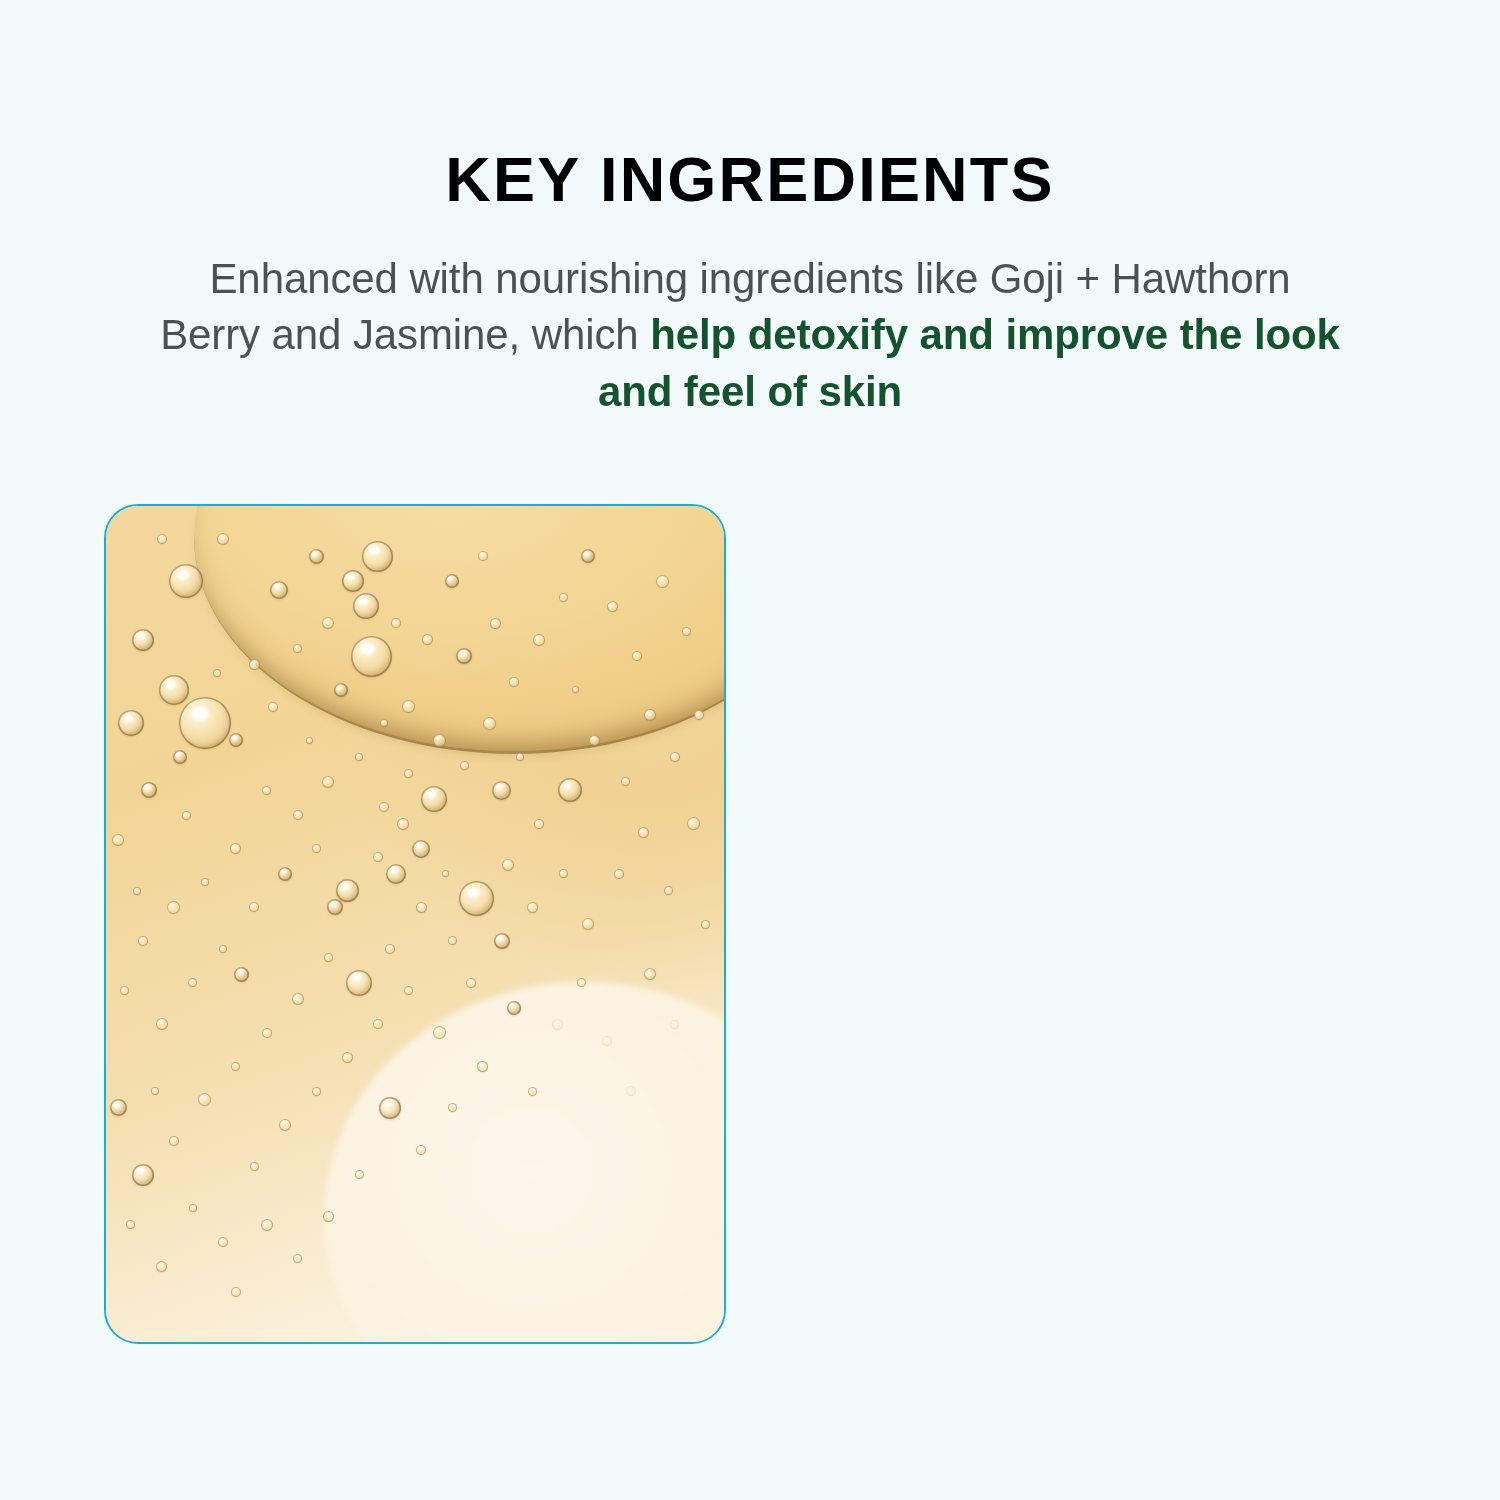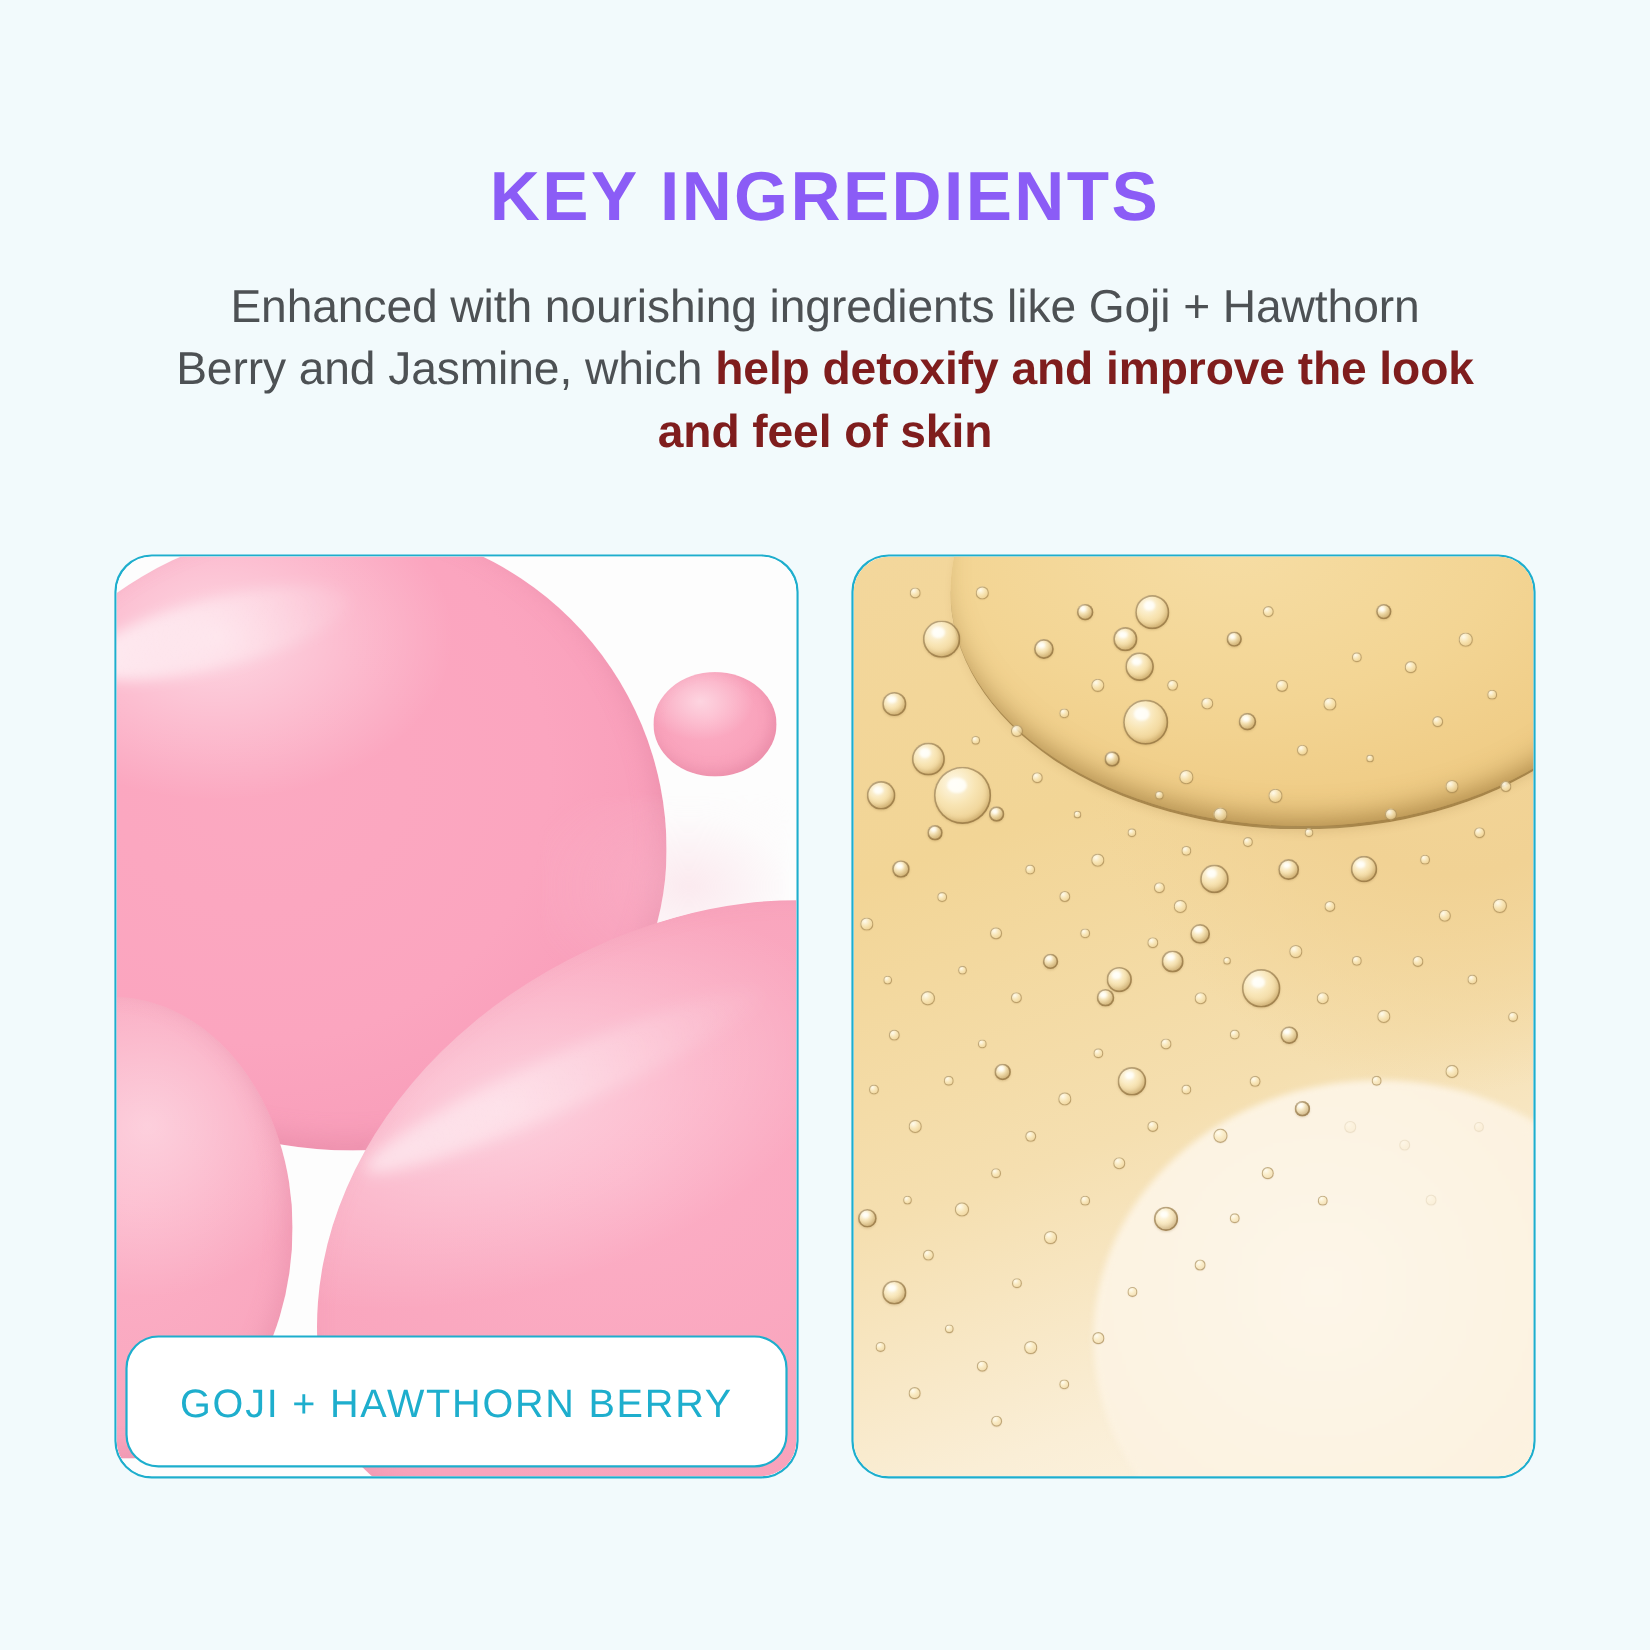--- a/index.html
+++ b/index.html
@@ -28,41 +28,41 @@
     left: 0;
     width: 1500px;
     padding-top: 148px;
     text-align: center;
   }
 
   .title {
     font-size: 63px;
     font-weight: 600;
     letter-spacing: 2.2px;
-    color: #8b5cf6;
+    color: #000000;
     line-height: 1.0;
     margin: 0;
     font-family: "Liberation Sans", sans-serif;
   }
 
   .subtitle {
     margin: 0;
     padding-top: 40px;
     font-size: 42px;
     line-height: 1.34;
     color: #4d5154;
     letter-spacing: -0.1px;
     max-width: 1180px;
     margin-left: auto;
     margin-right: auto;
     font-weight: 400;
   }
 
   .subtitle .accent {
-    color: #7f1d1d;
+    color: #14532d;
     font-weight: 700;
   }
 
   
   .cards {
     position: absolute;
     top: 504px;
     left: 104px;
     width: 1292px;
     height: 840px;
@@ -288,32 +288,20 @@
 
 <div class="page">
 
   <div class="header">
     <h1 class="title">KEY INGREDIENTS</h1>
     <p class="subtitle"><span>Enhanced with nourishing ingredients like Goji + Hawthorn Berry and Jasmine, which </span><span class="accent">help detoxify and improve the look and feel of skin</span></p>
   </div>
 
   <div class="cards">
 
-    <div class="card">
-      <div class="card-media pink-media">
-        <div class="pink-blob pink-b1"></div>
-        <div class="pink-blob pink-b2"></div>
-        <div class="pink-streak"></div>
-        <div class="pink-blob pink-b3"></div>
-        <div class="pink-blob pink-b4"></div>
-      </div>
-      <div class="card-label">
-        <span class="card-label-text">GOJI + HAWTHORN BERRY</span>
-      </div>
-    </div>
 
     <div class="card">
       <div class="card-media gold-media">
         <div class="gold-drop"></div>
         <div class="gold-pale"></div>
         <div id="bubble-layer">
             <div class="bubble" style="width: 34px; height: 34px; left: calc(13% - 17px); top: calc(9% - 17px);"></div>
             <div class="bubble" style="width: 22px; height: 22px; left: calc(6% - 11px); top: calc(16% - 11px);"></div>
             <div class="bubble" style="width: 18px; height: 18px; left: calc(28% - 9px); top: calc(10% - 9px);"></div>
             <div class="bubble" style="width: 15px; height: 15px; left: calc(34% - 7.5px); top: calc(6% - 7.5px);"></div>

